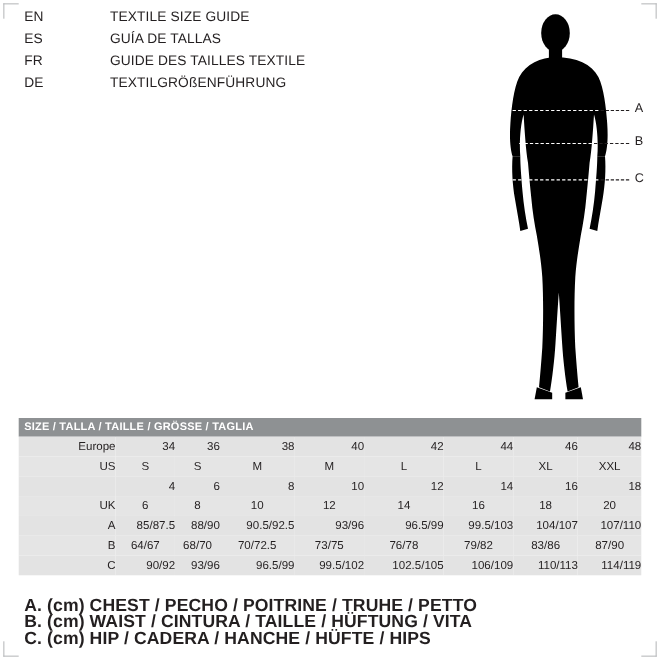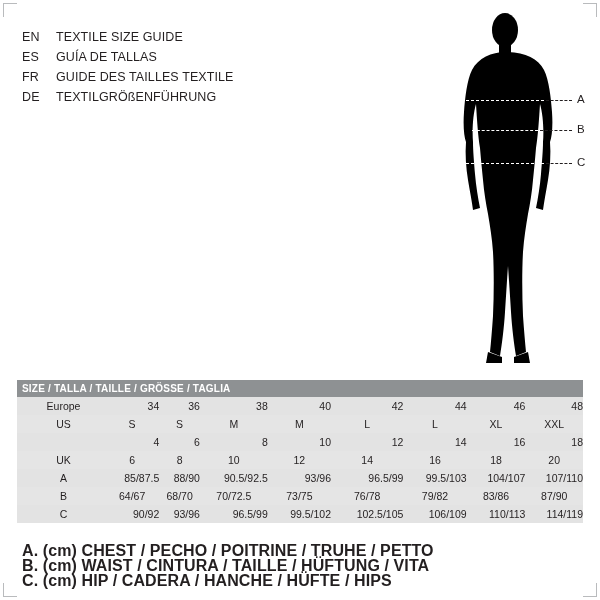--- a/index.html
+++ b/index.html
@@ -13,39 +13,40 @@
   #page {
     position: relative;
     width: 600px; height: 600px;
     overflow: hidden;
     background: #ffffff;
   }
 
   
   .lang-block {
     position: absolute;
-    top: 30px; left: 22px;
+    top: 8px; left: 22px;
     width: 330px;
   }
   .lang-row {
     display: flex;
     align-items: baseline;
     height: 20px;
   }
   .lang-code {
     width: 34px;
     font-size: 12.5px;
     letter-spacing: 0.2px;
     color: #231f20;
   }
   .lang-title {
     font-size: 12.5px;
     letter-spacing: 0.1px;
     color: #231f20;
     white-space: nowrap;
+    margin-left: 44px;
   }
 
   
   .figure-wrap {
     position: absolute;
     top: 8px; left: 420px;
     width: 170px; height: 360px;
   }
   .figure-svg { display: block; }
 
@@ -85,21 +86,21 @@
   }
   .size-table td, .size-table th {
     padding: 0;
     height: 18px;
     line-height: 18px;
     text-align: center;
     font-weight: normal;
     border: none;
   }
   .size-table .rowhead {
-    text-align: center;
+    text-align: right;
     padding-left: 5px;
     width: 88px;
   }
   .row-head-band td {
     background: #8e9193;
     color: #ffffff;
     font-weight: bold;
     text-align: left;
     padding-left: 5px;
     height: 17px;

